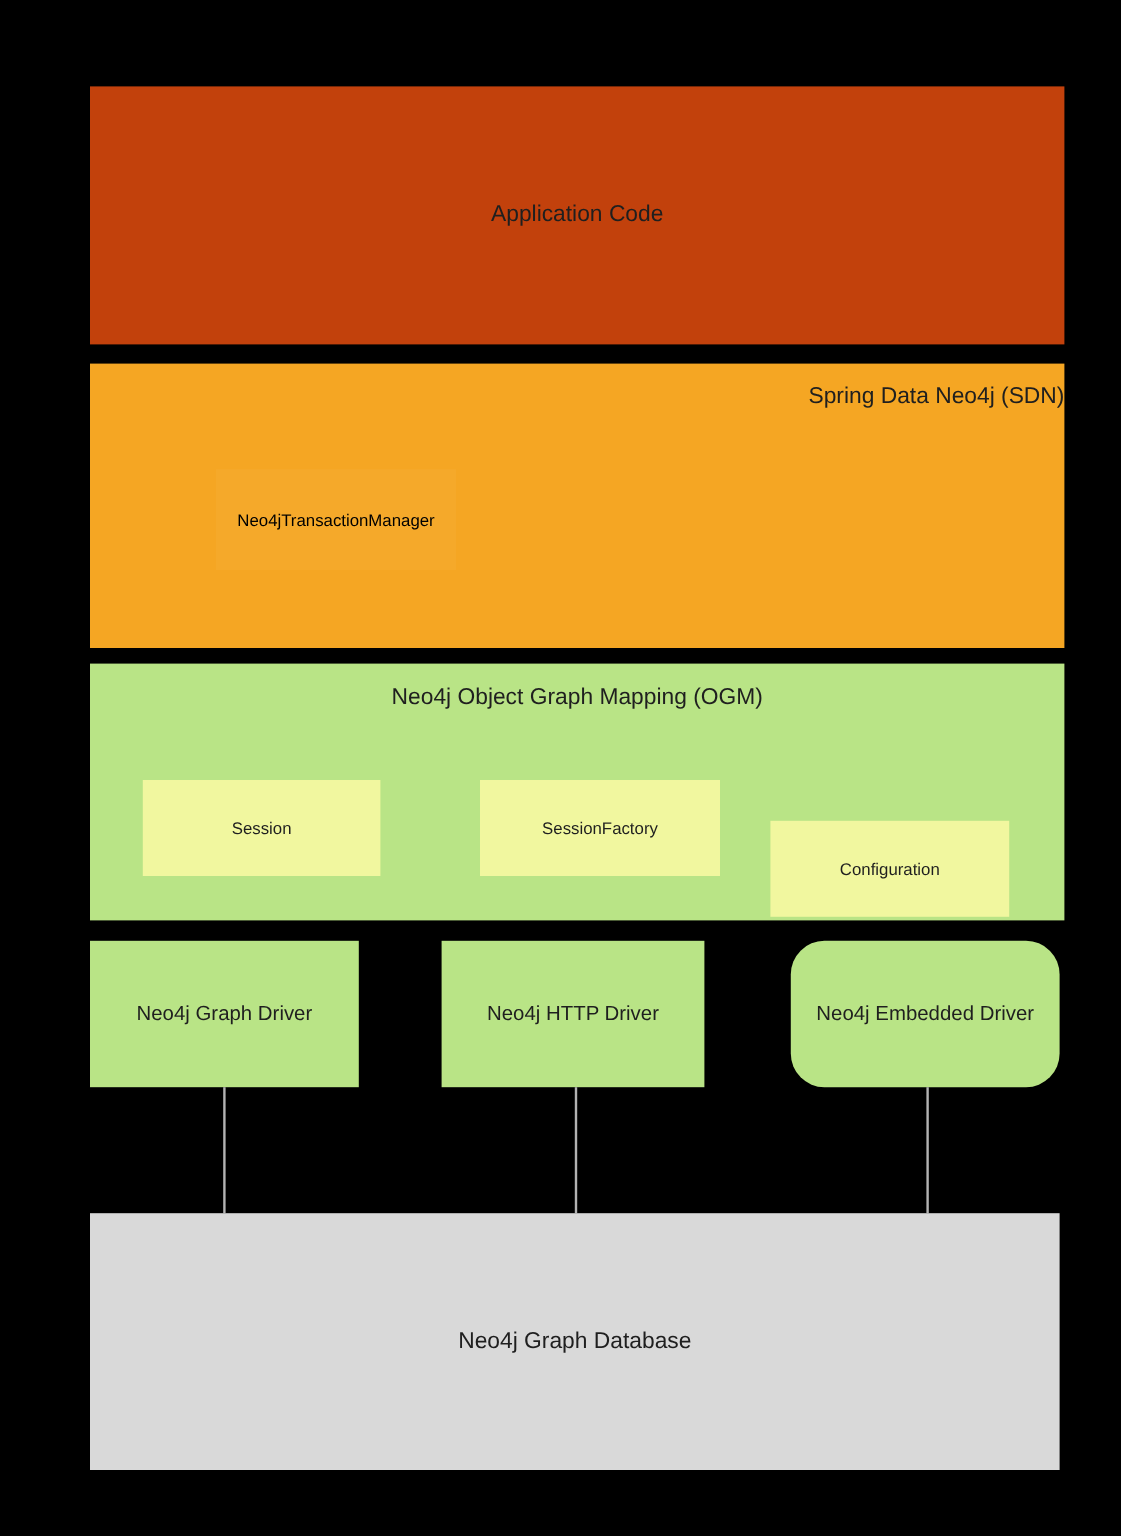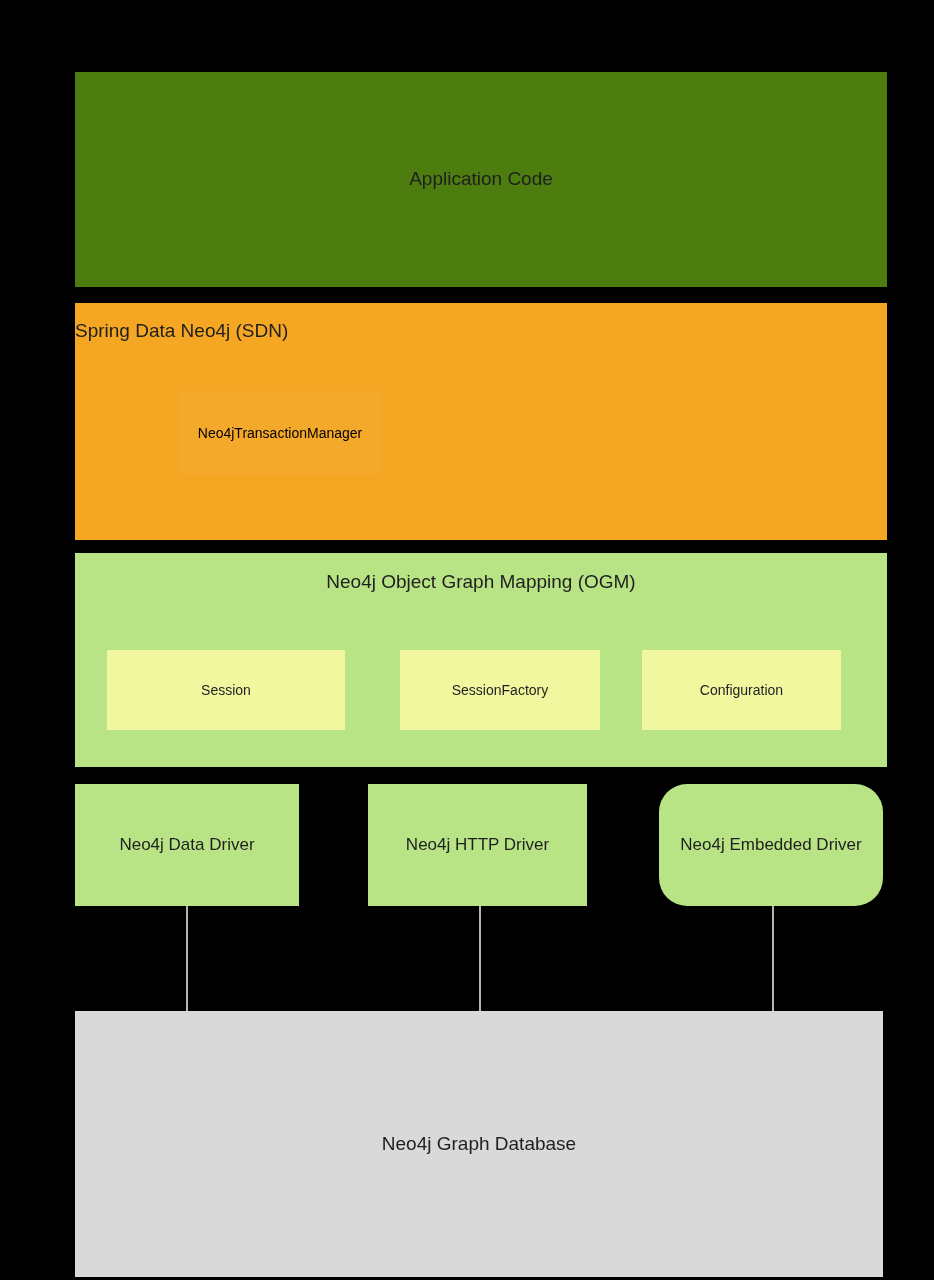--- a/index.html
+++ b/index.html
@@ -37,40 +37,40 @@
     line-height: 1.2;
     white-space: nowrap;
   }
 
   
   .app-code {
     left: 75px;
     top: 72px;
     width: 812px;
     height: 215px;
-    background: #4d7c0f;
+    background: #c2410c;
     font-size: 19px;
     color: #1f1f1f;
   }
 
   
   .sdn {
     left: 75px;
     top: 303px;
     width: 812px;
     height: 237px;
     background: #f5a623;
     display: block;
   }
   .sdn-title {
     position: absolute;
     left: 0;
     top: 17px;
     width: 100%;
-    text-align: left;
+    text-align: right;
     font-size: 19px;
     color: #1f1f1f;
     white-space: nowrap;
   }
   .sdn-sub {
     position: absolute;
     box-sizing: border-box;
     display: flex;
     align-items: center;
     justify-content: center;
@@ -107,23 +107,23 @@
     display: flex;
     align-items: center;
     justify-content: center;
     background: #f1f79f;
     font-size: 14px;
     color: #1f1f1f;
     white-space: nowrap;
     top: 97px;
     height: 80px;
   }
-  .ogm-sub-1 { left: 32px;  width: 238px; justify-content: center; }
+  .ogm-sub-1 { left: 44px;  width: 198px; justify-content: center; }
   .ogm-sub-2 { left: 307px; width: 200px; margin-left: 18px; }
-  .ogm-sub-3 { left: 567px; width: 199px; }
+  .ogm-sub-3 { left: 567px; width: 199px; margin-top: 34px; }
 
   
   .driver {
     top: 784px;
     height: 122px;
     background: #b9e486;
     font-size: 17px;
     color: #1f1f1f;
   }
   .driver-1 { left: 75px;  width: 224px; }
@@ -140,21 +140,21 @@
   }
   .connector-1 { left: 186px; }
   .connector-2 { left: 479px; }
   .connector-3 { left: 772px; }
 
   
   .database {
     left: 75px;
     top: 1011px;
     width: 808px;
-    height: 266px;
+    height: 214px;
     background: #d9d9d9;
     font-size: 19px;
     color: #1f1f1f;
   }
 </style>
 </head>
 <body>
 
 <div class="canvas">
 
@@ -176,21 +176,21 @@
     </div>
     <div class="ogm-sub ogm-sub-2">
       <span>SessionFactory</span>
     </div>
     <div class="ogm-sub ogm-sub-3">
       <span>Configuration</span>
     </div>
   </div>
 
   <div class="box driver driver-1">
-    <span>Neo4j Data Driver</span>
+    <span>Neo4j Graph Driver</span>
   </div>
   <div class="box driver driver-2">
     <span>Neo4j HTTP Driver</span>
   </div>
   <div class="box driver driver-3">
     <span>Neo4j Embedded Driver</span>
   </div>
 
   <div class="connector connector-1"></div>
   <div class="connector connector-2"></div>

